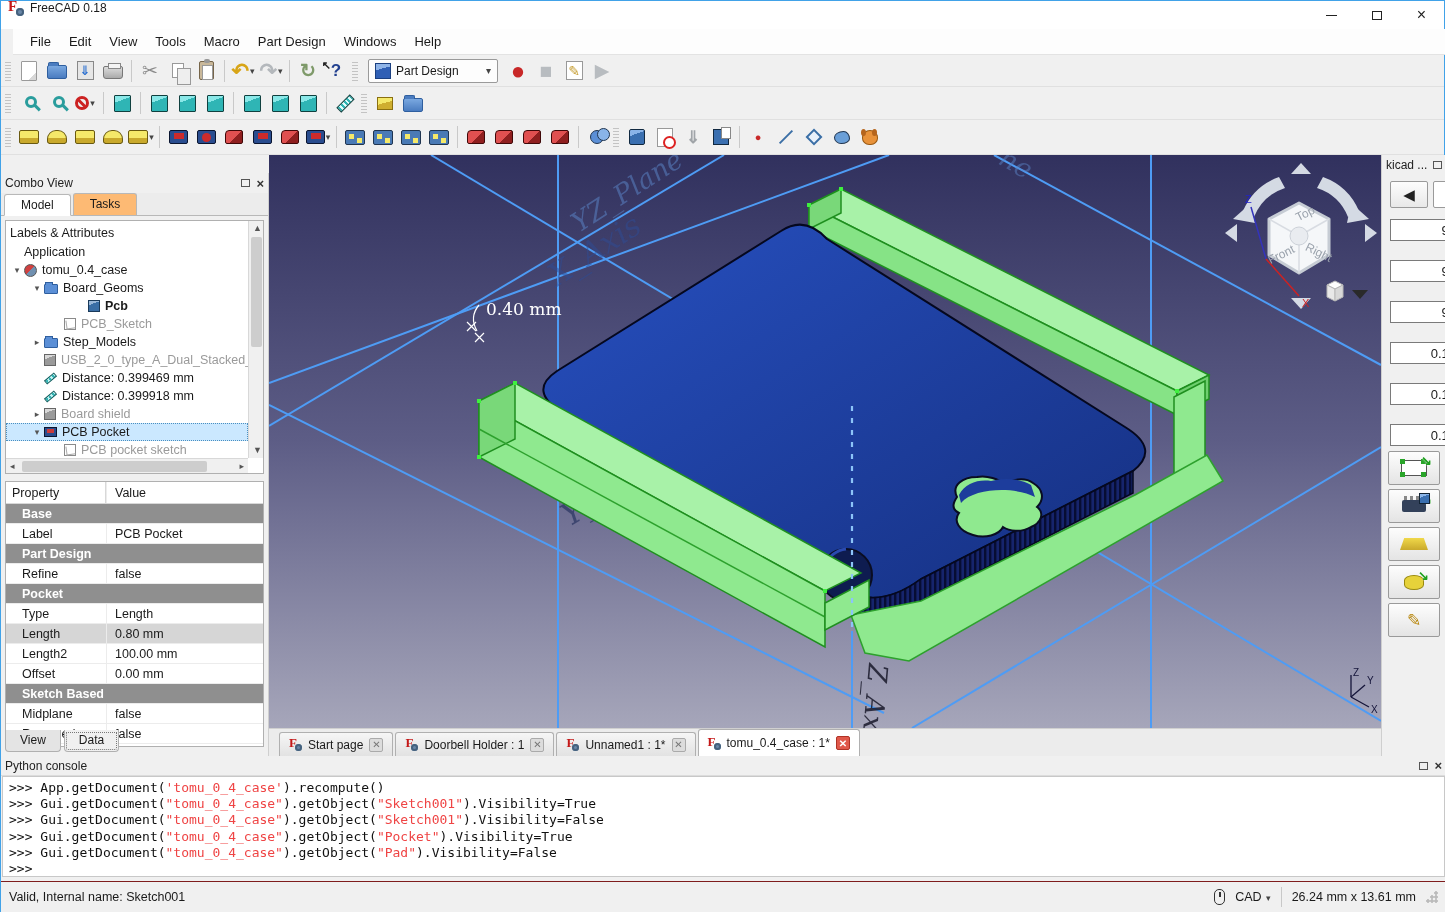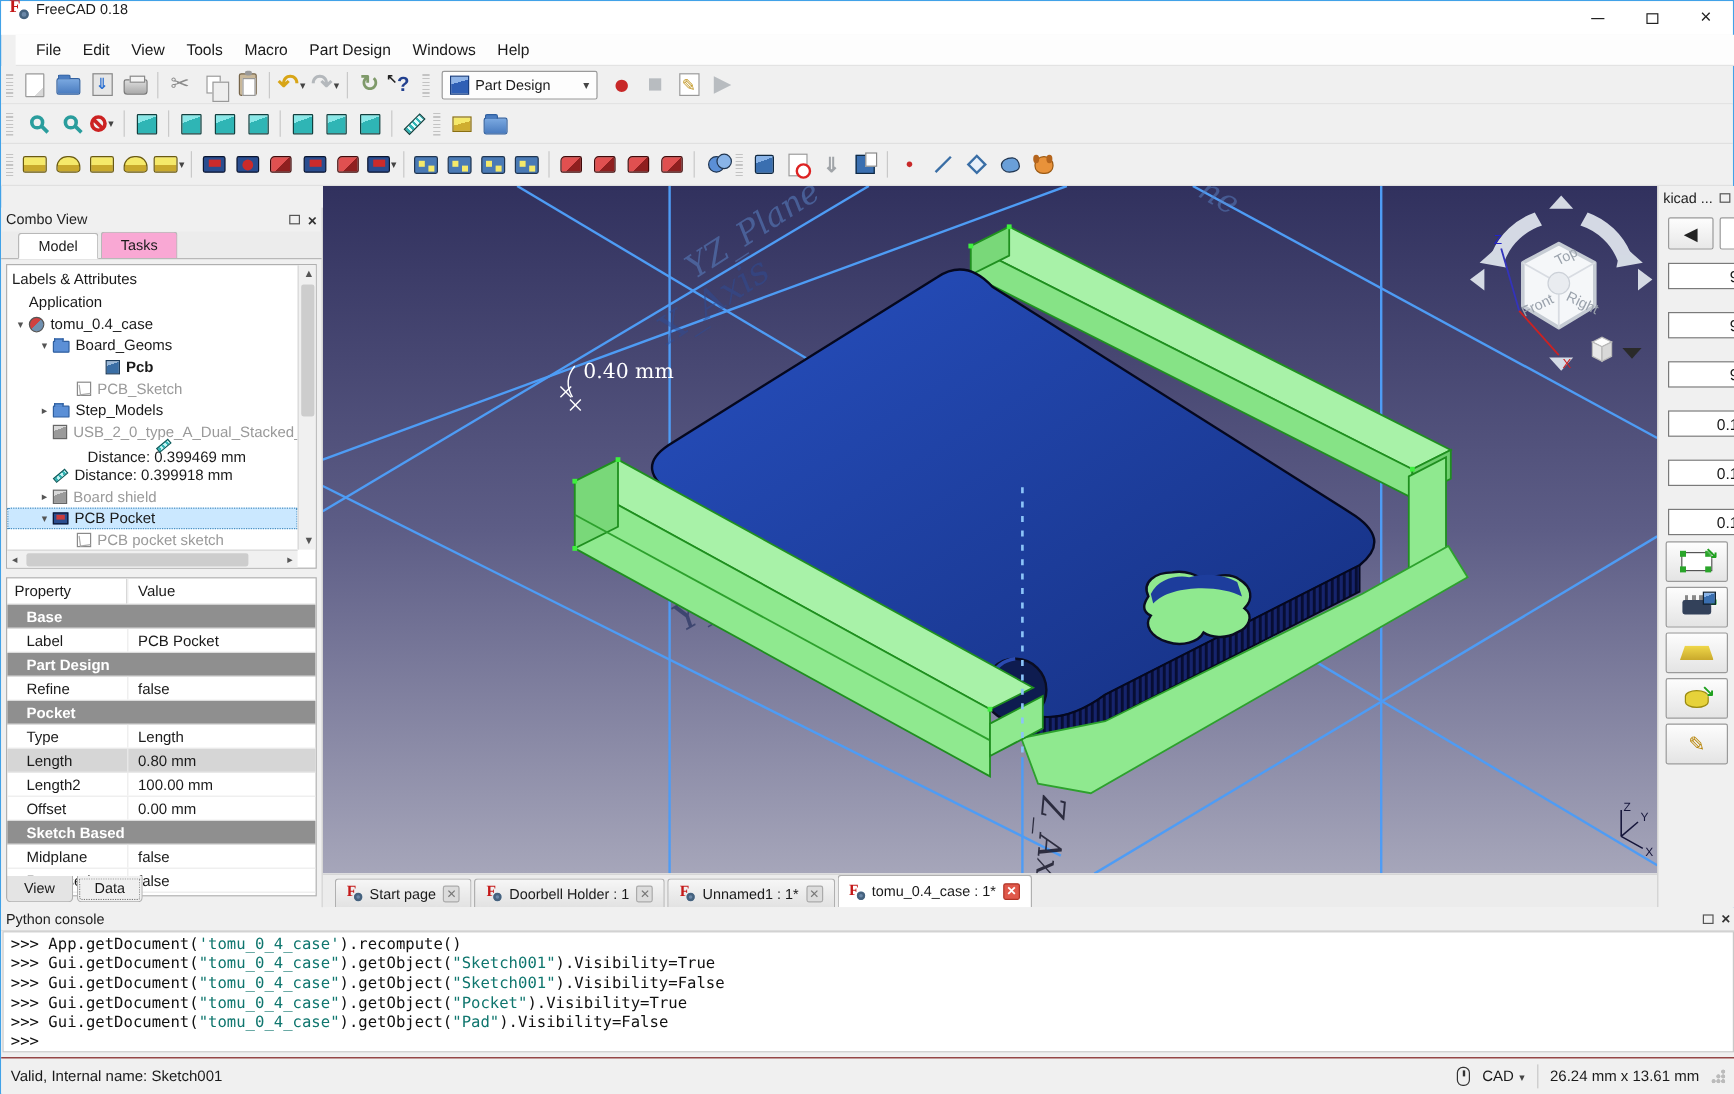--- a/index.html
+++ b/index.html
@@ -84,22 +84,22 @@
 .i-dog::before{content:"";position:absolute;left:-2px;top:-2px;width:5px;height:7px;background:#b5651d;border-radius:50%;box-shadow:11px 0 0 #b5651d}
 .wbsel{display:flex;align-items:center;gap:5px;background:#fdfdfd;border:1px solid #9a9a9a;border-radius:2px;height:24px;padding:0 6px;min-width:130px;margin:0 6px}
 .wbsel .ddarr{margin-left:auto;font-size:10px}
 
 .leftdock{position:absolute;left:0;top:172px;width:268px;height:601px;background:#f0f0f0;border-right:1px solid #cfcfcf}
 .dockhead{height:20px;display:flex;align-items:center;padding:0 4px;font-size:12px;color:#222}
 .dockicons{margin-left:auto;display:flex;gap:6px;align-items:center}
 .ifloat{position:relative;width:9px;height:8px;border:1px solid #555;background:#f0f0f0}
 .ifloat::before{content:"";position:absolute;right:-4px;top:-4px;width:9px;height:8px;border:1px solid #555;z-index:-1}
 .ixclose{font-size:13px;font-weight:bold;color:#333;line-height:1}
-.cvtabs{display:flex;height:23px;padding-left:14px;border-bottom:1px solid #b8b8b8;background:#ececec}
-.cvtab{padding:3px 16px;border:1px solid #b8b8b8;border-bottom:none;border-radius:3px 3px 0 0;background:#f9a8d4;margin-right:2px;font-size:12px}
+.cvtabs{display:flex;height:23px;padding-left:3px;border-bottom:1px solid #b8b8b8;background:#ececec}
+.cvtab{padding:3px 16px;border:1px solid #b8b8b8;border-bottom:none;border-radius:3px 3px 0 0;background:#fdba74;margin-right:2px;font-size:12px}
 .cvtab.act{background:#fff;position:relative;top:1px;border-bottom:1px solid #fff}
 .treewrap{position:absolute;left:4px;right:4px;top:47px;height:254px;background:#fff;border:1px solid #b0b0b0}
 .tree{position:absolute;left:0;top:0;right:15px;bottom:15px;overflow:hidden;padding-top:2px}
 .theadrow{padding:3px 4px;font-size:12.5px}
 .trow{display:flex;align-items:center;height:18px;white-space:nowrap;font-size:12.5px}
 .trow.sel{background:#cbe8ff;outline:1px dotted #4a8fc0;outline-offset:-1px}
 .tarrow{width:14px;font-size:9px;color:#555;text-align:center;flex:none}
 .tico{flex:none;margin-right:5px}
 .tlabel.b{font-weight:normal}
 .tlabel.g{color:#9a9a9a}
@@ -154,21 +154,21 @@
 .k-chip{width:24px;height:12px;background:#33415a;border-radius:2px}
 .k-chip::before{content:"";position:absolute;top:-4px;left:2px;width:20px;height:4px;background:repeating-linear-gradient(90deg,#888 0 3px,transparent 3px 6px)}
 .k-chip::after{content:"";position:absolute;width:9px;height:9px;background:linear-gradient(160deg,#8ab4e8 30%,#3a6fb0 30%);border:1px solid #123;right:-4px;top:-7px}
 .k-ingot{width:28px;height:12px;background:linear-gradient(180deg,#f0d84a,#c9a92c);clip-path:polygon(15% 0,85% 0,100% 100%,0 100%)}
 .k-cyl{width:20px;height:15px;background:#e6d23a;border:1px solid #9a8a10;border-radius:50%/35%}
 .k-pencil{font-size:17px;color:#b8860b}
 
 .console{position:absolute;left:0;top:755px;width:1445px;height:125px;background:#f0f0f0}
 .console .dockhead{border-bottom:1px solid #dcdcdc;height:20px}
 .cbody{position:absolute;left:1px;right:1px;top:20px;bottom:4px;background:#fff;border:1px solid #c8c8c8;padding:3px 2px 0 6px;font-family:"DejaVu Sans Mono",monospace;font-size:13px;line-height:16.2px;overflow:hidden}
-.cstr{color:#0f766e}
+.cstr{color:#ef4444}
 .ccode{color:#111}
 
 .statusbar{position:absolute;left:0;top:880px;width:1445px;height:31px;background:#f0f0f0;border-top:1px solid #7f1d1d;display:flex;align-items:center;padding:0 8px;font-size:12.5px}
 .sbright{margin-left:auto;display:flex;align-items:center;gap:10px}
 .mouseico{width:11px;height:16px;border:1.5px solid #333;border-radius:5px;position:relative}
 .mouseico::after{content:"";position:absolute;left:4px;top:2px;width:1.5px;height:5px;background:#333}
 .sbsep{width:1px;height:20px;background:#c8c8c8}
 .grip{width:12px;height:12px;background:radial-gradient(circle at 2px 10px,#bbb 1.5px,transparent 2px),radial-gradient(circle at 6px 6px,#bbb 1.5px,transparent 2px),radial-gradient(circle at 10px 10px,#bbb 1.5px,transparent 2px),radial-gradient(circle at 6px 10px,#bbb 1.5px,transparent 2px),radial-gradient(circle at 10px 6px,#bbb 1.5px,transparent 2px),radial-gradient(circle at 10px 2px,#bbb 1.5px,transparent 2px)}
 </style>
 </head>
@@ -461,21 +461,21 @@
           <div class="trow" style="padding-left: 24px;">
             <span class="tarrow">▸</span>
             <span class="tico t-folder"></span>
             <span class="tlabel">Step_Models</span>
           </div>
           <div class="trow" style="padding-left: 24px;">
             <span class="tarrow"></span>
             <span class="tico t-cubeg"></span>
             <span class="tlabel g">USB_2_0_type_A_Dual_Stacked_jac</span>
           </div>
-          <div class="trow" style="padding-left: 24px; flex-direction: column;">
+          <div class="trow" style="padding-left: 24px;">
             <span class="tarrow"></span>
             <span class="tico t-measure"></span>
             <span class="tlabel">Distance: 0.399469 mm</span>
           </div>
           <div class="trow" style="padding-left: 24px;">
             <span class="tarrow"></span>
             <span class="tico t-measure"></span>
             <span class="tlabel">Distance: 0.399918 mm</span>
           </div>
           <div class="trow" style="padding-left: 24px;">

